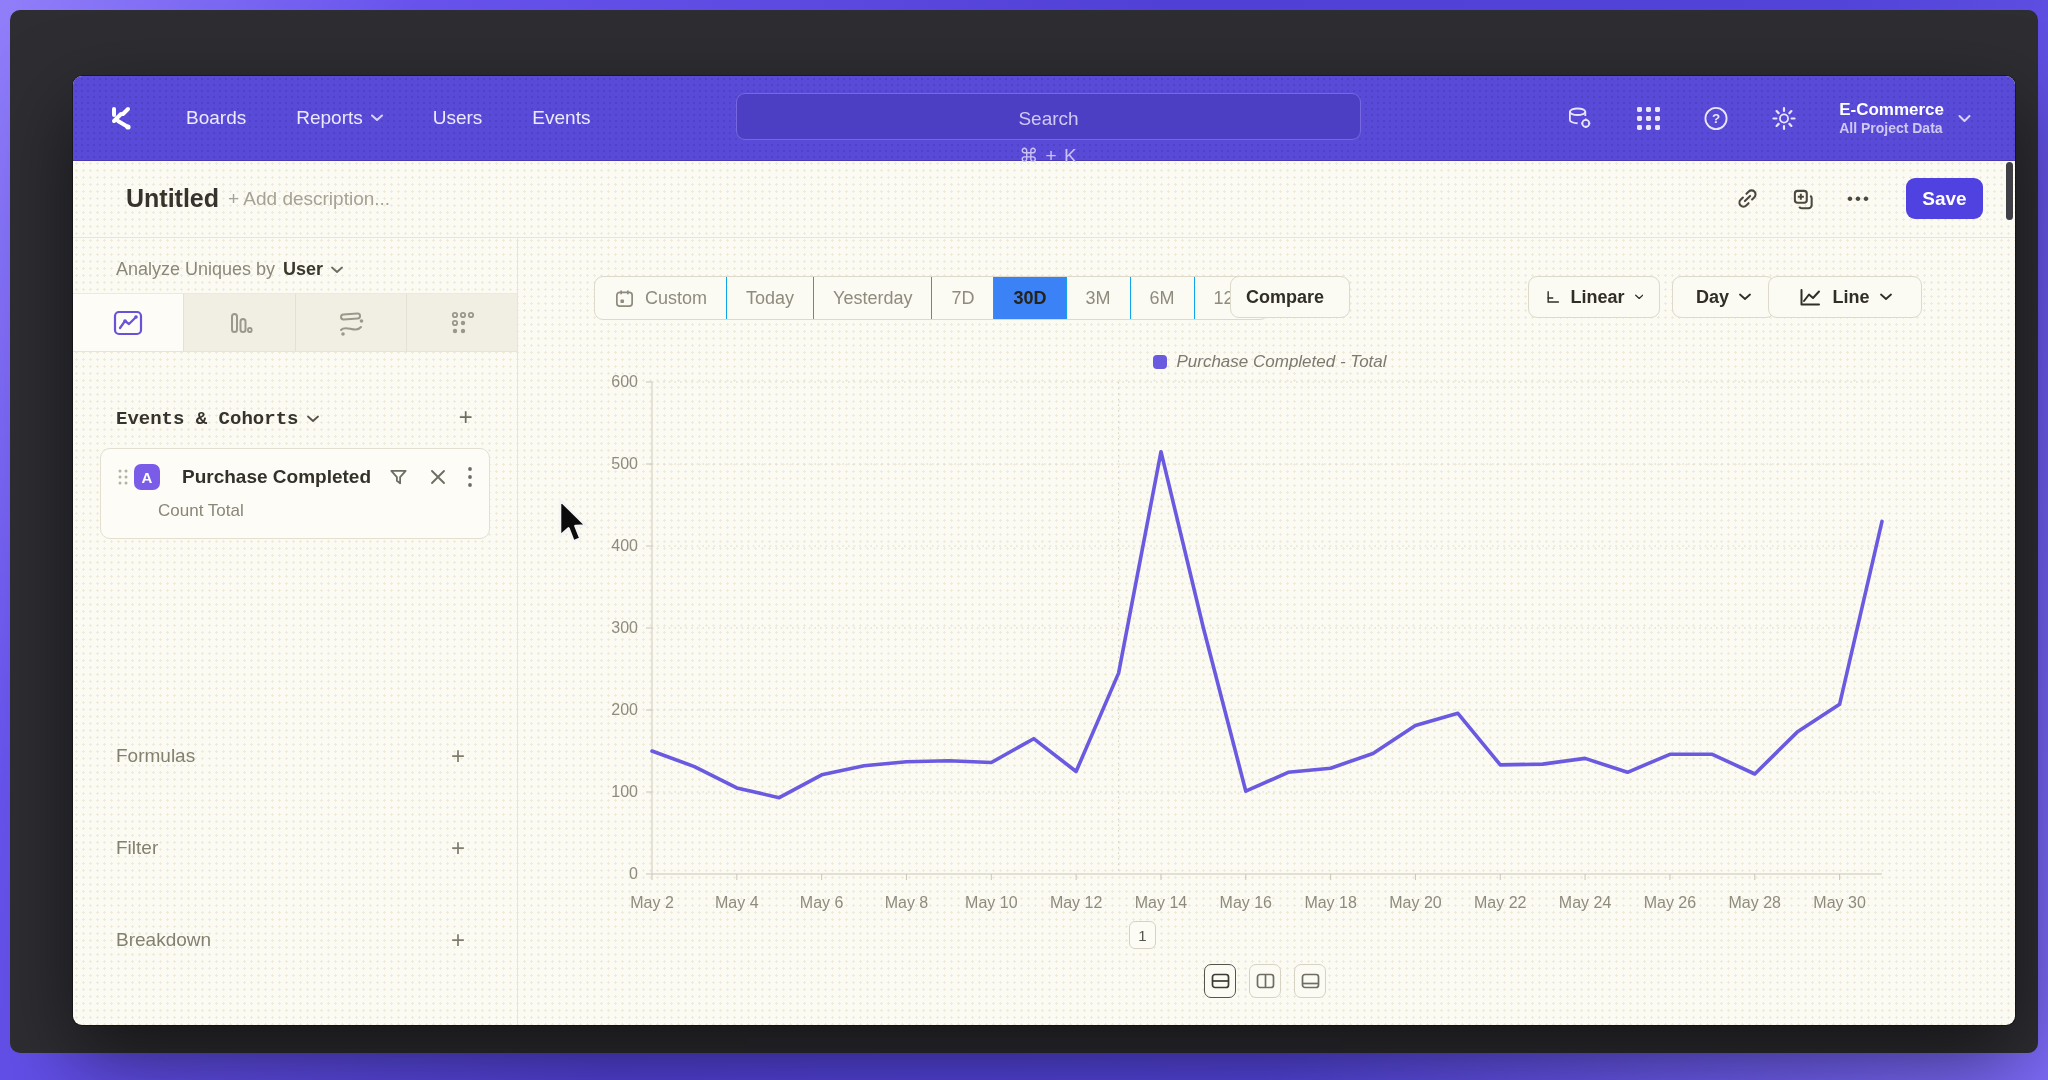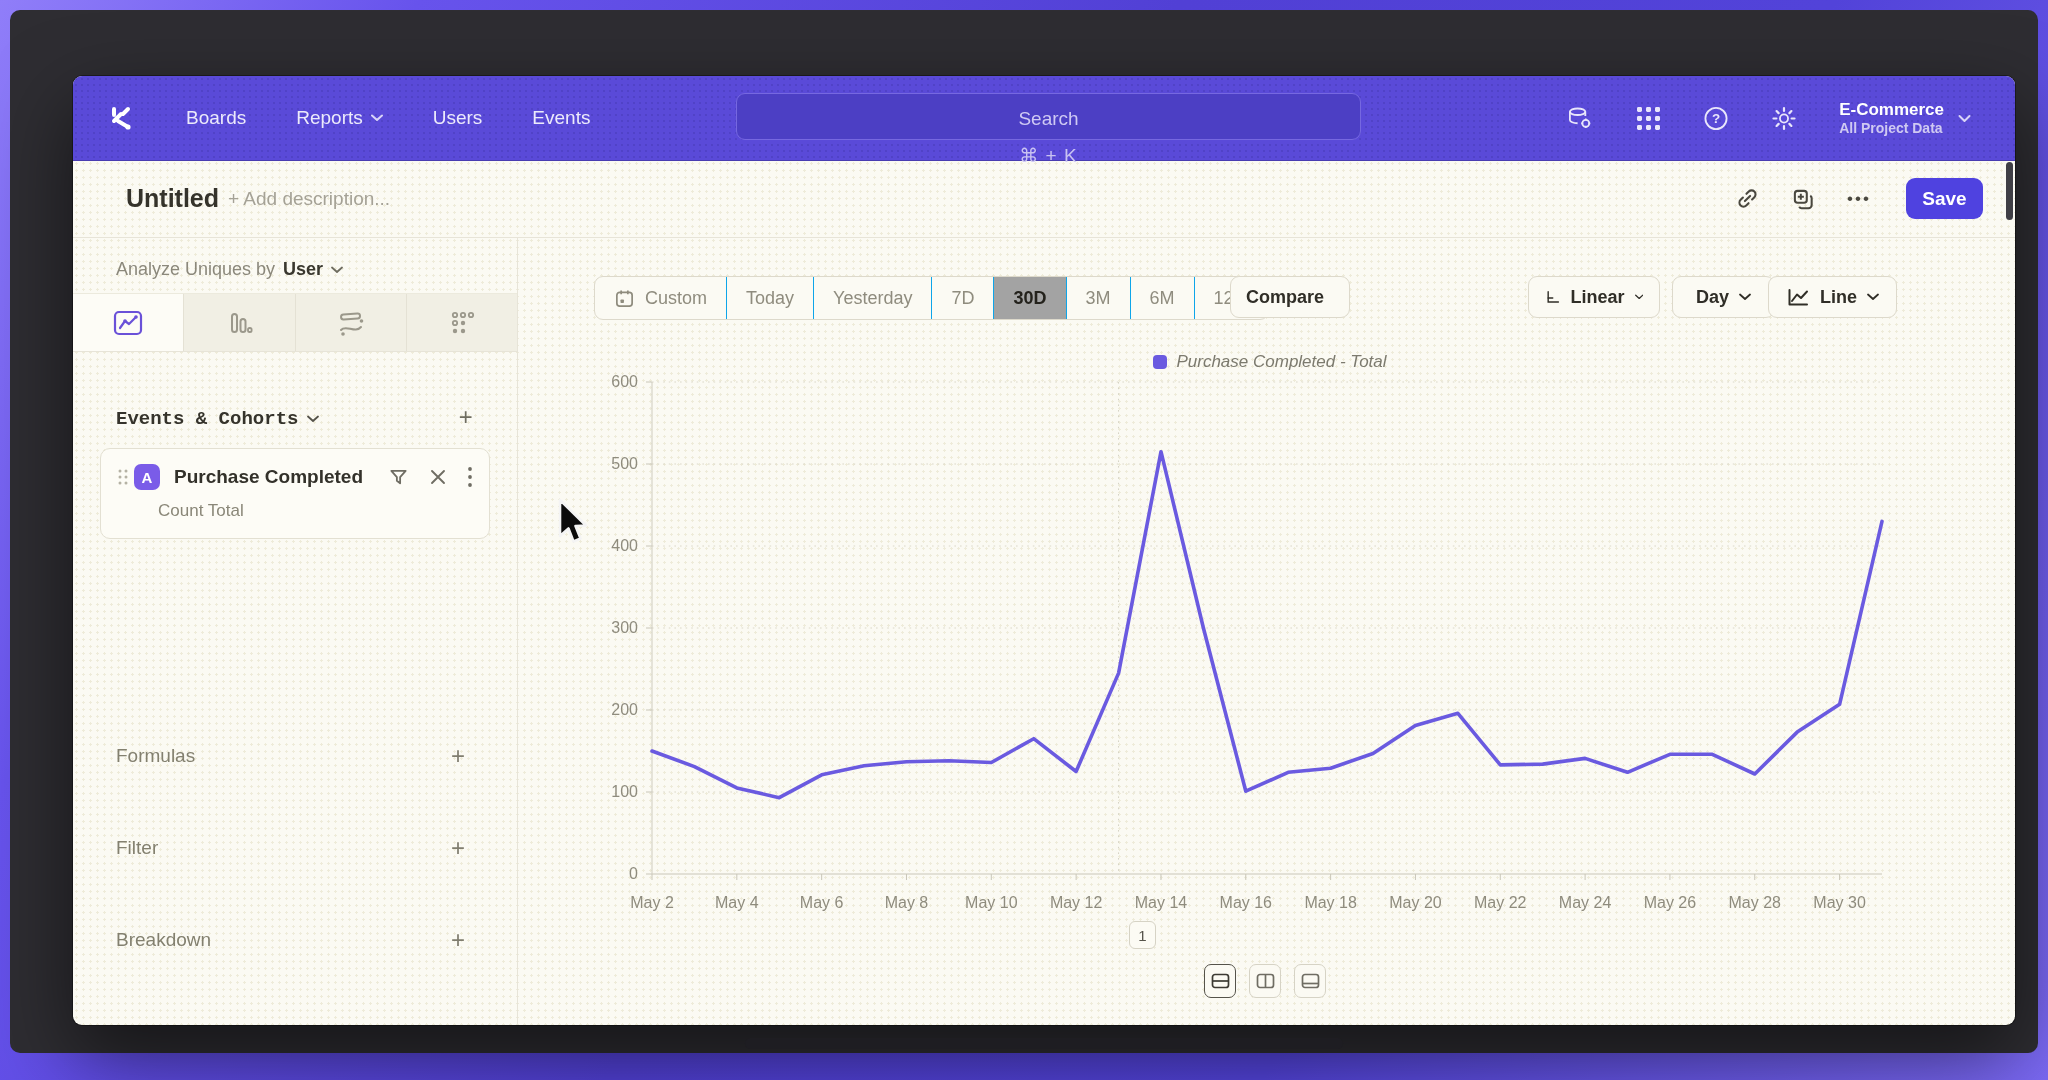--- a/index.html
+++ b/index.html
@@ -53,33 +53,33 @@
   .tab{width:111px;height:100%;background:#f1efe4;display:flex;align-items:center;justify-content:center;border-right:1px solid #e4e1d4;cursor:pointer;}
   .tab:last-child{border-right:none;}
   .tab.sel{background:#fdfcf6;}
   .ev-head{position:absolute;left:43px;top:168px;right:44px;display:flex;align-items:center;font-size:19px;font-weight:bold;color:#35332b;gap:9px;font-family:Liberation Mono, monospace;}
   .ev-plus{margin-left:auto;font-size:24px;font-weight:normal;color:#6f6d60;cursor:pointer;}
   .event-card{position:absolute;left:27px;top:211px;width:388px;height:89px;border:1px solid #e3e0d2;border-radius:10px;background:#fdfcf6;}
   .ec-row1{position:absolute;left:0;top:14px;width:100%;height:28px;display:flex;align-items:center;}
   .drag{margin-left:16px;width:14px;display:flex;align-items:center;}
   .badge{margin-left:3px;width:26px;height:26px;border-radius:7px;background:#7a5ce8;color:#fff;font-size:15px;font-weight:bold;
     display:flex;align-items:center;justify-content:center;}
-  .ec-name{margin-left:14px;font-size:19px;font-weight:bold;color:#33312a;}
+  .ec-name{margin-left:22px;font-size:19px;font-weight:bold;color:#33312a;}
   .ec-icons{margin-left:auto;margin-right:16px;display:flex;align-items:center;gap:20px;color:#6f6d63;}
   .ec-metric{position:absolute;left:57px;top:52px;font-size:17px;color:#85826f;color:#8a8778;cursor:pointer;}
   .side-row{position:absolute;left:43px;right:52px;display:flex;align-items:center;font-size:19px;color:#83806f;}
   .side-row .plus{margin-left:auto;font-size:24px;color:#807d6f;cursor:pointer;}
   
   .seg{
     position:absolute;left:521px;top:200px;height:42px;display:flex;align-items:stretch;
     border:1px solid #ddd9cb;border-radius:9px;background:#fbfaf3;overflow:hidden;font-size:18px;color:#8f8c7e;
   }
   .seg-cell{display:flex;align-items:center;justify-content:center;padding:0 19px;border-right:1px solid #0ea5e9;cursor:pointer;gap:10px;white-space:nowrap;}
   .seg-cell:last-child{border-right:none;}
-  .seg-cell.sel{background:#a3a3a3;color:#24221c;font-weight:bold;}
+  .seg-cell.sel{background:#3b82f6;color:#24221c;font-weight:bold;}
   .ctl-btn{
     position:absolute;top:200px;height:42px;border:1px solid #ddd9cb;border-radius:9px;background:#fbfaf3;
     display:flex;align-items:center;justify-content:center;gap:10px;font-size:18px;font-weight:bold;color:#302e27;
     box-sizing:border-box;cursor:pointer;padding:0 16px;
   }
   
   .chart-wrap{position:absolute;left:467px;top:274px;width:1460px;height:600px;}
   .legend{position:absolute;left:0;top:2px;width:100%;display:flex;align-items:center;justify-content:center;gap:9px;font-style:italic;}
   .legend-swatch{width:14px;height:14px;border-radius:4px;}
   .legend-label{font-size:17px;color:#7c7a6e;}
@@ -370,21 +370,21 @@
       </svg>
   </div>
 
   <div class="ctl-btn" style="left:1599px;width:103px;">
     <span>Day</span>
     <svg width="12" height="8" viewBox="0 0 12 8">
         <polyline points="1,1.5 6,6 11,1.5" fill="none" stroke="#302e27" stroke-width="1.8" stroke-linecap="round" stroke-linejoin="round"></polyline>
       </svg>
   </div>
 
-  <div class="ctl-btn" style="left:1695px;width:129px;">
+  <div class="ctl-btn" style="left:1695px;width:154px;">
     <svg width="24" height="22" viewBox="0 0 24 22" fill="none" stroke="#302e27" stroke-width="2" stroke-linecap="round" stroke-linejoin="round">
       <path d="M3.5 4 V18.5 H21"></path>
       <polyline points="6,15 11,8.5 15,12 21,5.5"></polyline>
     </svg>
     <span>Line</span>
     <svg width="12" height="8" viewBox="0 0 12 8">
         <polyline points="1,1.5 6,6 11,1.5" fill="none" stroke="#302e27" stroke-width="1.8" stroke-linecap="round" stroke-linejoin="round"></polyline>
       </svg>
   </div>
 

